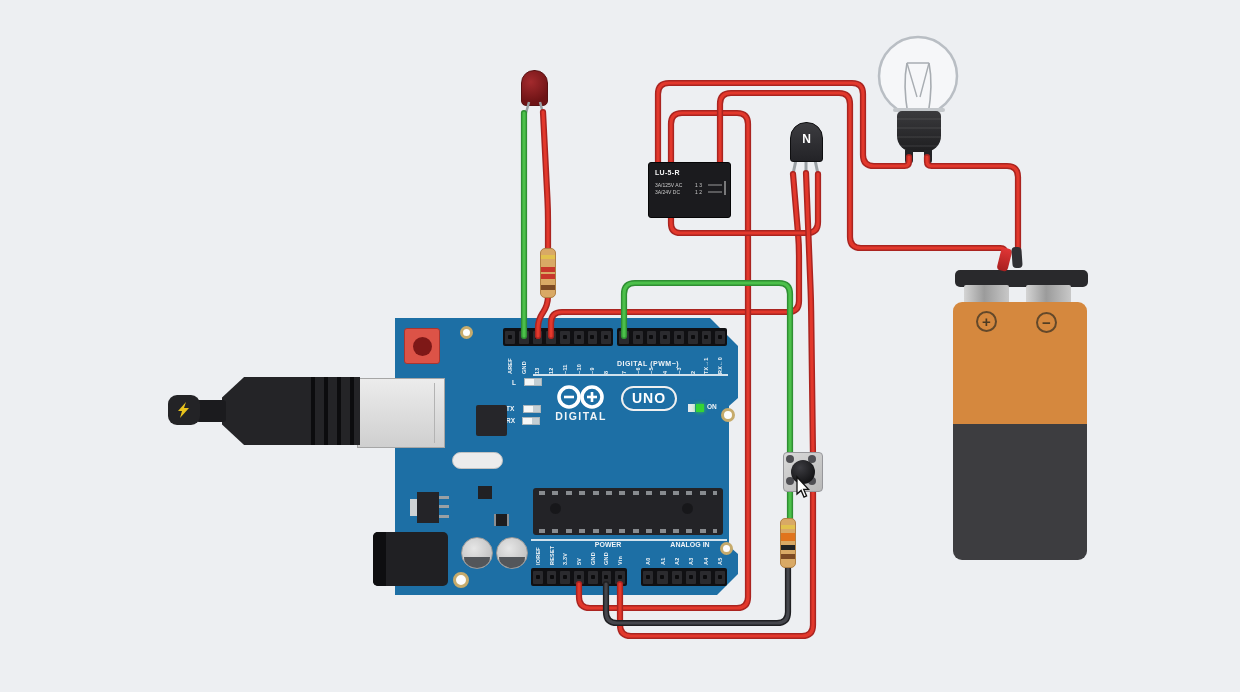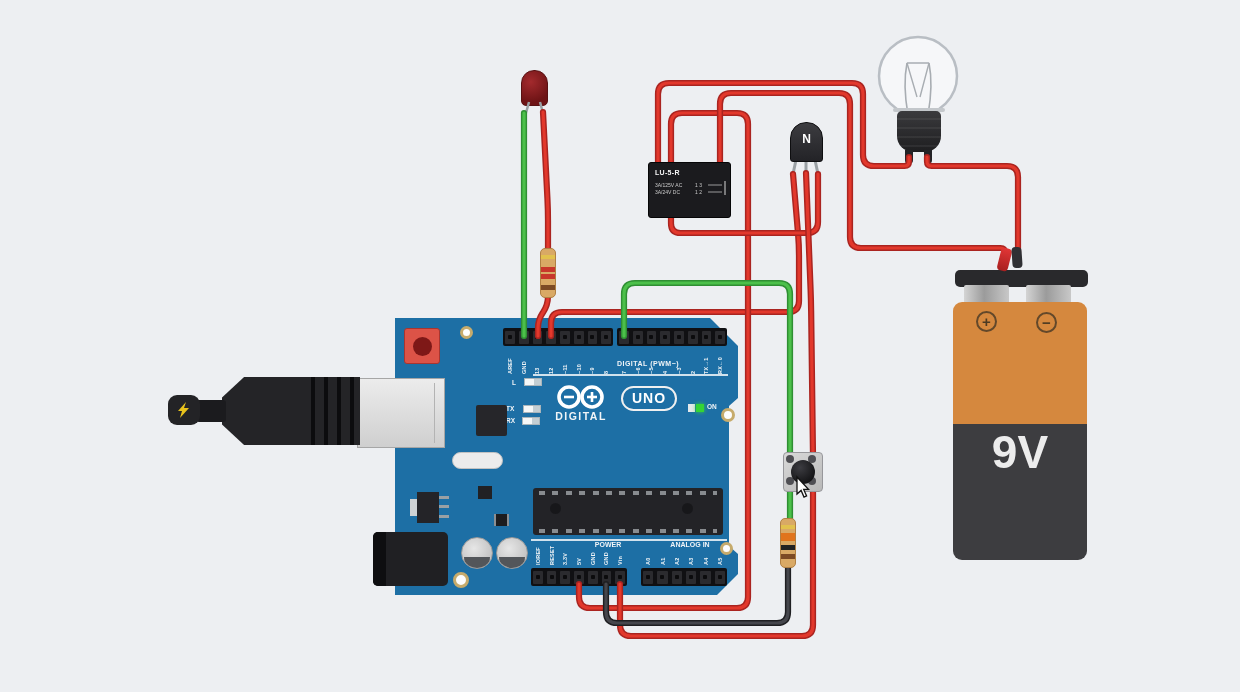--- a/index.html
+++ b/index.html
@@ -297,21 +297,20 @@
   <div id="bulb-base" class="z4"></div>
   <div id="bulb-pin-l" class="bulb-pin z4"></div>
   <div id="bulb-pin-r" class="bulb-pin z4"></div>
   <div id="transistor" class="z4">N</div>
   <div id="battery-cap" class="z4"></div>
   <div id="bat-term-l" class="bat-term z4"></div>
   <div id="bat-term-r" class="bat-term z4"></div>
   <div id="battery-body" class="z4"></div>
   <div id="bat-plus" class="bat-sym z4">+</div>
   <div id="bat-minus" class="bat-sym z4">−</div>
-  <div id="bat-label" class="z4">9V</div>
 
   <svg id="wires" class="layer z5" width="1240" height="692">
       <path d="M543,112 L547.4395045439089,199.014289060616 Q548,210 548,221 L548,295.98612181134 Q548,305 543,312.5 L542.4376015698018,313.3435976452972 Q538,320 538,328 L538,336" fill="none" stroke="#aa2420" stroke-width="6.2" stroke-linecap="round"></path>
       <path d="M543,112 L547.4395045439089,199.014289060616 Q548,210 548,221 L548,295.98612181134 Q548,305 543,312.5 L542.4376015698018,313.3435976452972 Q538,320 538,328 L538,336" fill="none" stroke="#e2382c" stroke-width="3.2" stroke-linecap="round"></path>
       <path d="M551,336 L551,323 Q551,312 562,312 L788,312 Q799,312 799,301 L799,256 Q799,245 798.0737241230621,234.0390687895689 L793,174" fill="none" stroke="#aa2420" stroke-width="6.2" stroke-linecap="round"></path>
       <path d="M551,336 L551,323 Q551,312 562,312 L788,312 Q799,312 799,301 L799,256 Q799,245 798.0737241230621,234.0390687895689 L793,174" fill="none" stroke="#e2382c" stroke-width="3.2" stroke-linecap="round"></path>
       <path d="M579,584 L579,597 Q579,608 590,608 L737,608 Q748,608 748,597 L748,124 Q748,113 737,113 L682,113 Q671,113 671,124 L671,166" fill="none" stroke="#aa2420" stroke-width="6.2" stroke-linecap="round"></path>
       <path d="M579,584 L579,597 Q579,608 590,608 L737,608 Q748,608 748,597 L748,124 Q748,113 737,113 L682,113 Q671,113 671,124 L671,166" fill="none" stroke="#e2382c" stroke-width="3.2" stroke-linecap="round"></path>
       <path d="M620,584 L620,625 Q620,636 631,636 L802,636 Q813,636 813,625 L813,488" fill="none" stroke="#aa2420" stroke-width="6.2" stroke-linecap="round"></path>
       <path d="M620,584 L620,625 Q620,636 631,636 L802,636 Q813,636 813,625 L813,488" fill="none" stroke="#e2382c" stroke-width="3.2" stroke-linecap="round"></path>

